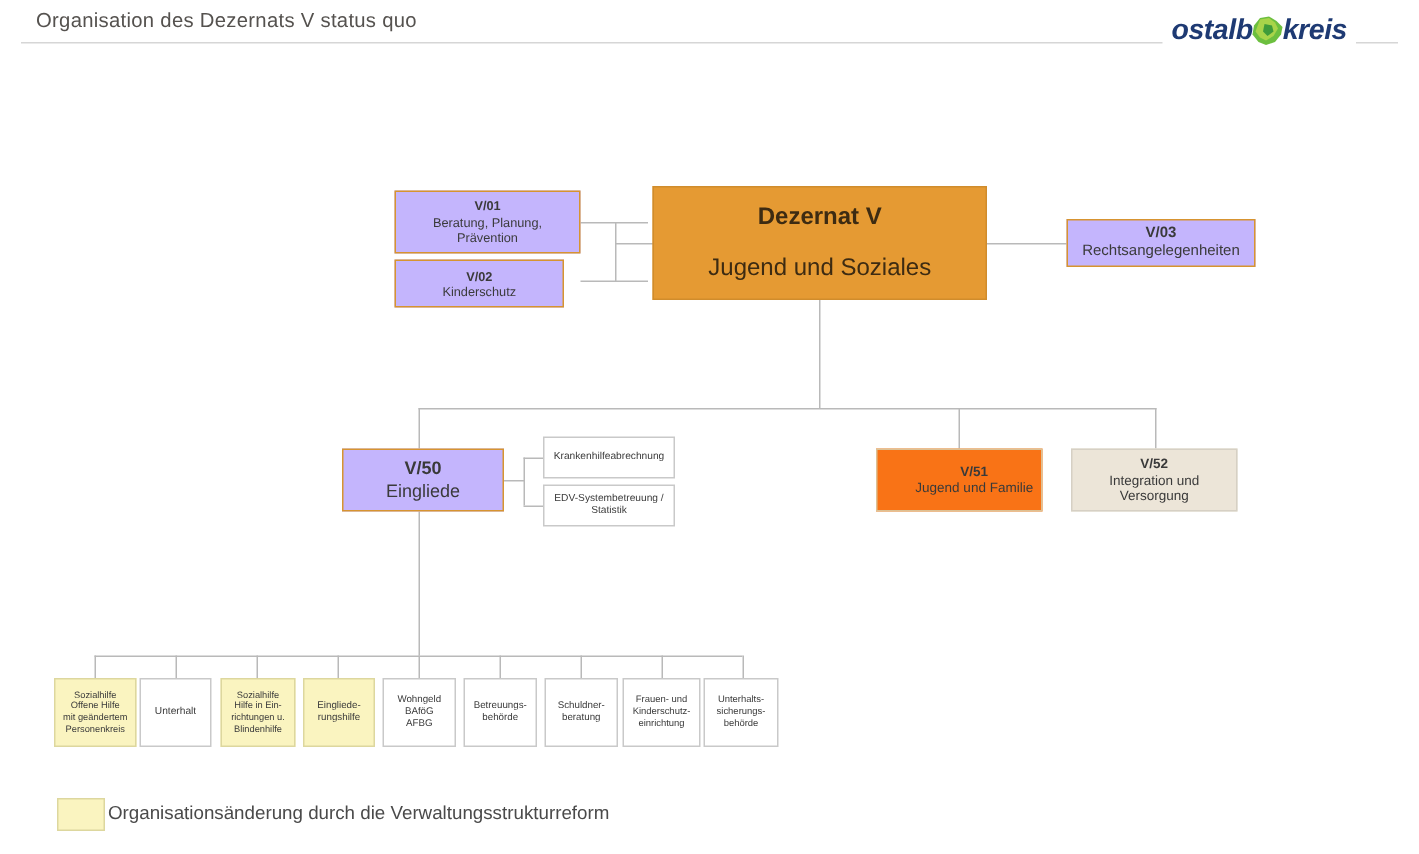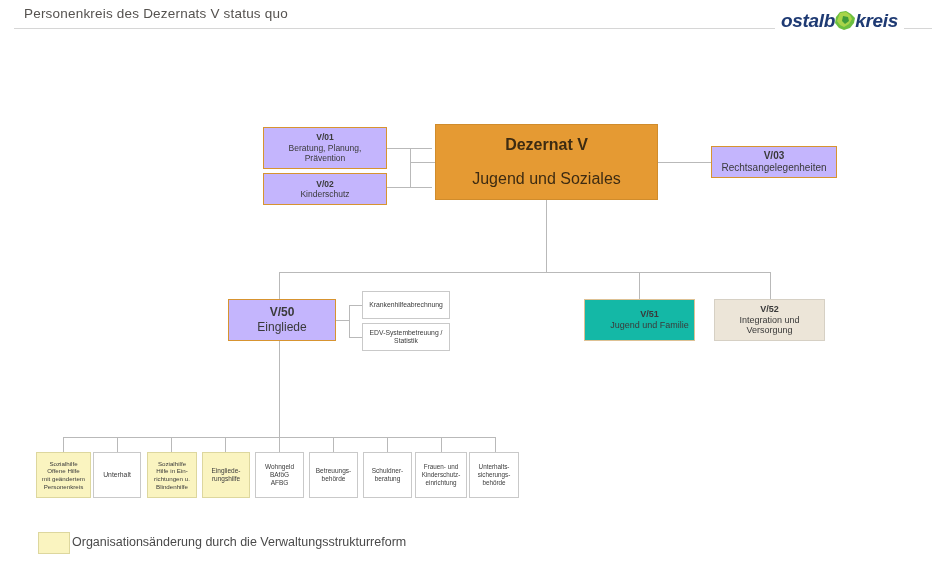--- a/index.html
+++ b/index.html
@@ -74,21 +74,21 @@
     align-items: center;
     justify-content: center;
     text-align: center;
     border: 1px solid #cfcfcf;
     line-height: 1.22;
   }
   .box .ln { display: block; }
 
   .b-orange  { background: #c4b5fd; border-color: #d79430; }
   .b-orange-dark { background: #e59a33; border-color: #d08c2c; }
-  .b-tan     { background: #14b8a6; border-color: #ddc194; padding-left: 20px; }
+  .b-tan     { background: #f97316; border-color: #ddc194; padding-left: 20px; }
   .b-beige   { background: #ece5d8; border-color: #d6d0c4; }
   .b-yellow  { background: #faf4c0; border-color: #ddd79e; }
   .b-white   { background: #ffffff; border-color: #c9c9c9; }
 
   .t-code { font-weight: bold; }
 
   
   .ln-h, .ln-v {
     position: absolute;
     background: #b9b9b9;
@@ -115,21 +115,21 @@
     color: #4a4a4a;
     white-space: nowrap;
   }
 </style>
 </head>
 <body>
 
 <div id="page">
 
   <div class="hdr-rule"></div>
-  <div class="hdr-title">Personenkreis des Dezernats V status quo</div>
+  <div class="hdr-title">Organisation des Dezernats V status quo</div>
 
   <div class="logo">
     <span class="logo-txt">ostalb</span>
     <span class="logo-map">
       <svg viewBox="0 0 26 26" width="26" height="26">
         <path d="M4 9 L8 4 L14 3 L19 6 L23 10 L22 15 L18 20 L12 22 L7 20 L3 15 Z" fill="#6cbf3f"></path>
         <path d="M8 5 L14 4 L18 7 L20 11 L17 16 L12 19 L8 17 L5 13 Z" fill="#a8d44a"></path>
         <path d="M11 8 L16 9 L17 13 L13 16 L10 13 Z" fill="#3f9b3a"></path>
       </svg>
     </span>
@@ -156,21 +156,21 @@
 
   <div class="ln-v" style="left:279px; top:341px; height:96px;"></div>
   <div class="ln-h" style="left:63px; top:437px; width:432px;"></div>
 
   <div class="box b-orange" style="left:263px; top:127px; width:124px; height:42px; font-size:8.5px;">
     <span class="ln t-code">V/01</span>
     <span class="ln">Beratung, Planung,</span>
     <span class="ln">Prävention</span>
   </div>
 
-  <div class="box b-orange" style="left:263px; top:173px; width:124px; height:32px; font-size:8.5px;">
+  <div class="box b-orange" style="left:263px; top:173px; width:113px; height:32px; font-size:8.5px;">
     <span class="ln t-code">V/02</span>
     <span class="ln">Kinderschutz</span>
   </div>
 
   <div class="box b-orange-dark" style="left:435px; top:124px; width:223px; height:76px; font-size:16px; color:#3d2b12;">
     <span class="ln" style="font-weight:bold; margin-bottom:14px;">Dezernat V</span>
     <span class="ln">Jugend und Soziales</span>
   </div>
 
   <div class="box b-orange" style="left:711px; top:146px; width:126px; height:32px; font-size:10px;text-align:center;">

